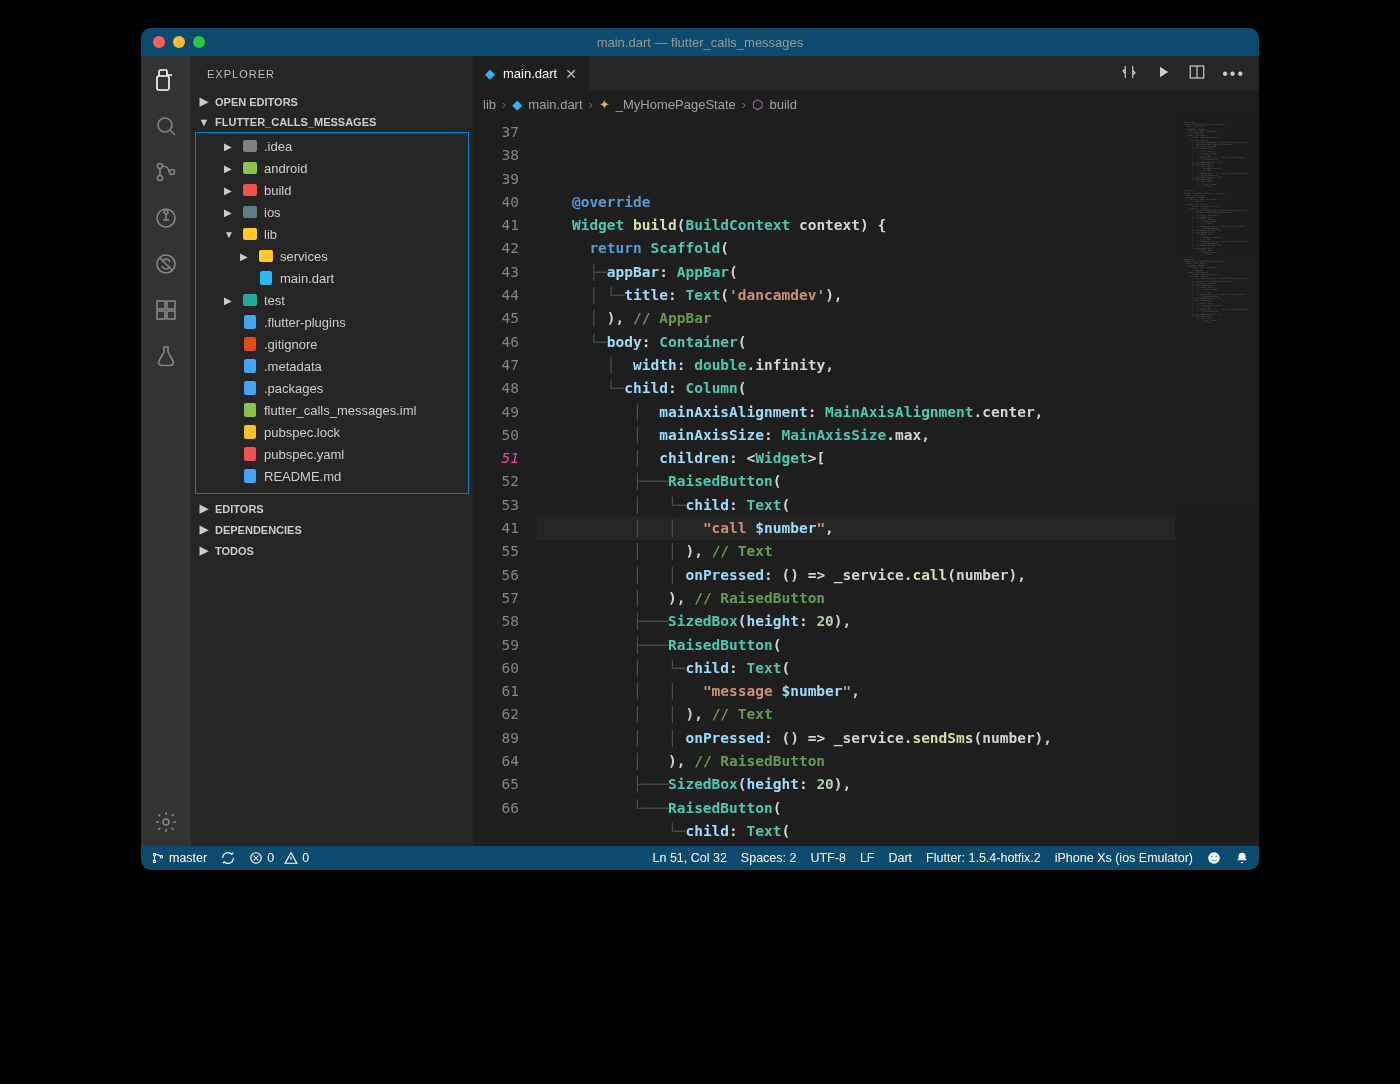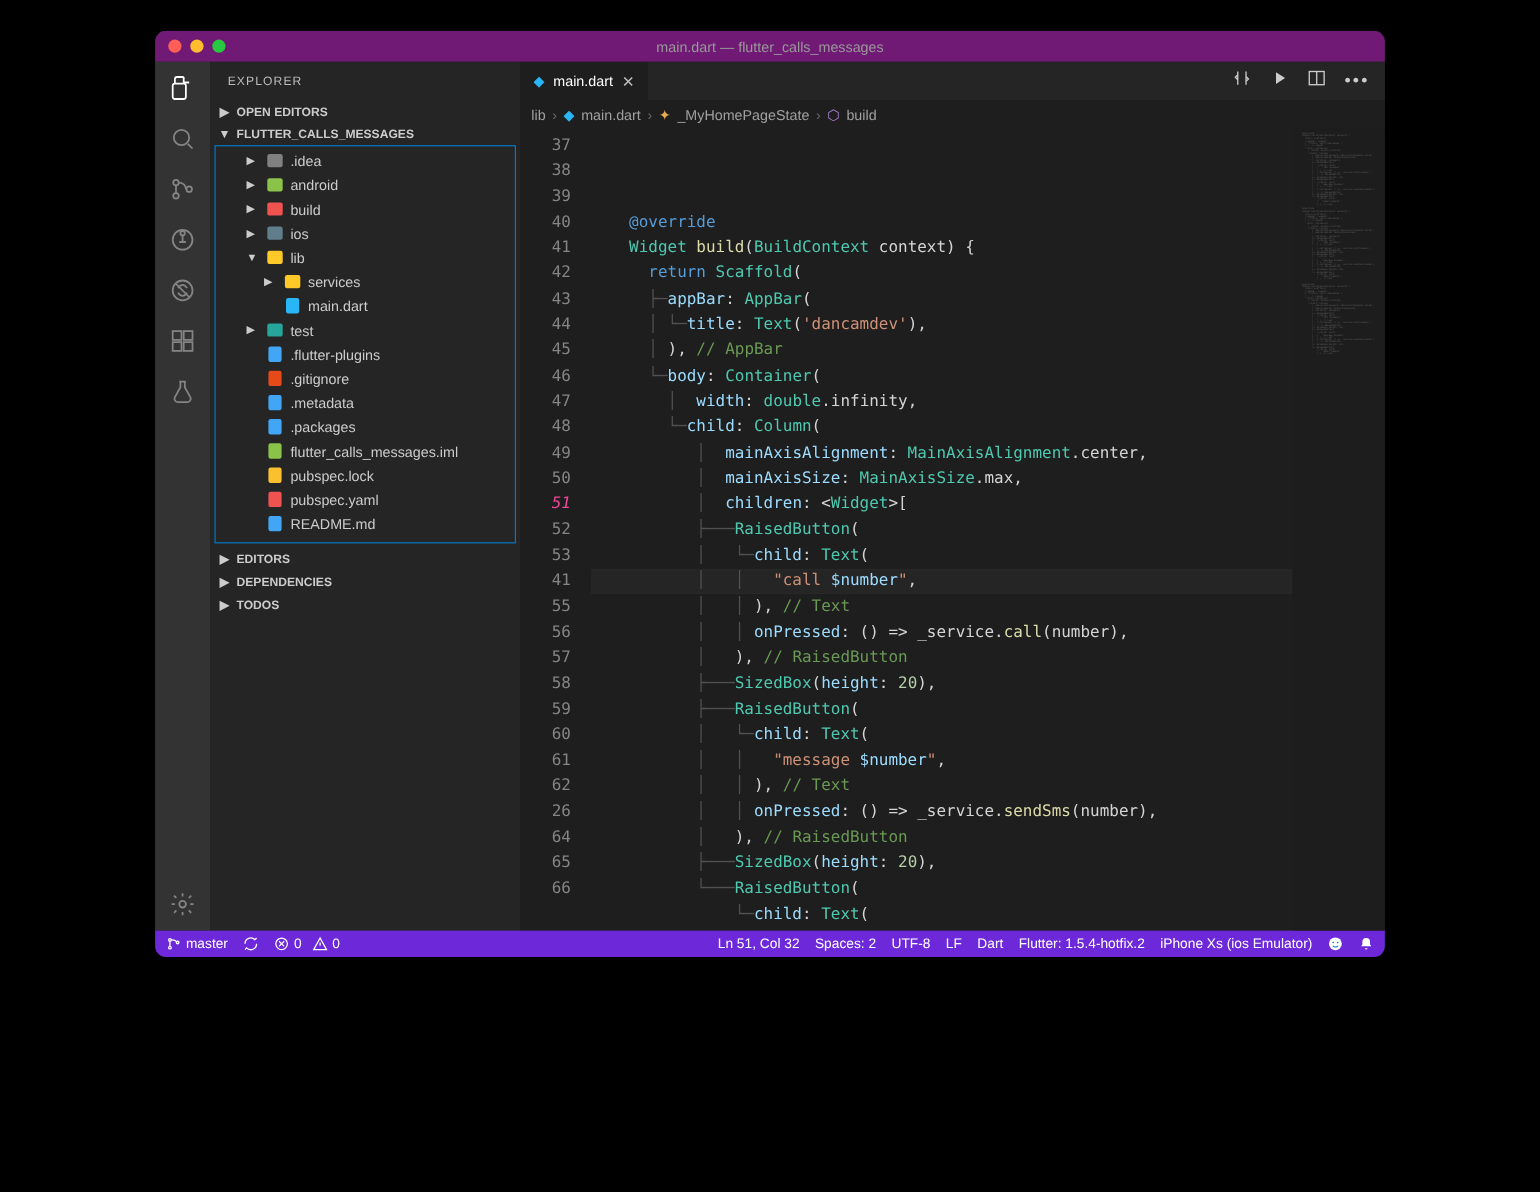--- a/index.html
+++ b/index.html
@@ -18,21 +18,21 @@
     height: 842px;
     background: #1e1e1e;
     border-radius: 10px;
     overflow: hidden;
     display: flex;
     flex-direction: column;
     box-shadow: 0 20px 60px rgba(0,0,0,.5);
   }
   .titlebar {
     height: 28px;
-    background: #701a75;
+    background: #0c4a6e;
     display: flex;
     align-items: center;
     position: relative;
   }
   .traffic { display: flex; gap: 8px; padding-left: 12px; }
   .tl { width: 12px; height: 12px; border-radius: 50%; }
   .tl.red { background:#ff5f57; } .tl.yellow{background:#febc2e;} .tl.green{background:#28c840;}
   .titlebar .title { position:absolute; left:0; right:0; text-align:center; color:#999; font-size:13px; }
   .body { flex:1; display:flex; min-height:0; }
   .activitybar {
@@ -61,29 +61,29 @@
   .tab { display:flex; align-items:center; gap:8px; padding:0 12px; background:#1e1e1e; color:#fff; font-size:13px; border-right:1px solid #252526; cursor:pointer; }
   .tab .close { color:#bbb; font-size:14px; }
   .tab-actions { margin-left:auto; display:flex; align-items:center; gap:16px; padding-right:14px; color:#ccc; }
   .tab-actions svg { width:18px; height:18px; }
   .breadcrumbs { height:26px; display:flex; align-items:center; gap:6px; padding:0 10px; font-size:13px; color:#a0a0a0; background:#1e1e1e; }
   .bc-sep{ color:#666; }
   .editor { flex:1; display:flex; min-height:0; font-family: Menlo, Consolas, monospace; font-size:14.5px; position:relative; }
   .gutter { width:64px; text-align:right; color:#858585; padding:4px 18px 20px 0; line-height:23.3px; user-select:none; }
   .gutter .ln { height:23.3px; }
   .gutter .ln.cur { color:#ec4899;font-style:italic; }
-  .code { flex:1; padding:4px 0; line-height:23.3px; color:#d4d4d4; white-space:pre; overflow:hidden; position:relative; }
+  .code { flex:1; padding:4px 0; line-height:23.3px; color:#d4d4d4; white-space:pre; overflow:hidden; position:relative;font-weight:bold; }
   .code .line { height:23.3px; }
   .code .line.current { background: rgba(255,255,255,0.03); box-shadow: inset 0 0 0 1px #282828; }
   .minimap { width:84px; background:#1e1e1e; opacity:.55; overflow:hidden; font-size:2px; line-height:2.2px; white-space:pre; color:#888; padding:4px; }
   
   .c-kw{color:#569cd6;} .c-cls{color:#4ec9b0;} .c-fn{color:#dcdcaa;} .c-id{color:#9cdcfe;}
   .c-str{color:#ce9178;} .c-num{color:#b5cea8;} .c-cmt{color:#6a9955;} .c-pun{color:#d4d4d4;}
   .c-dec{color:#569cd6;} .c-tree{color:#515151;}
-  .statusbar { height:24px; background:#6d28d9; display:flex; align-items:center; color:#fff; font-size:12.5px; padding:0 10px; gap:14px; }
+  .statusbar { height:24px; background:#0c4a6e; display:flex; align-items:center; color:#fff; font-size:12.5px; padding:0 10px; gap:14px; }
   .statusbar .sp { flex:1; }
   .statusbar .item { display:flex; align-items:center; gap:4px; cursor:pointer; }
   .statusbar svg { width:14px; height:14px; }
   .folder-icon{ width:14px; height:12px; border-radius:2px; }
   .file-icon { width:14px; height:16px; border-radius:2px; }
 </style>
 </head>
 <body>
 
 <div class="window">
@@ -348,21 +348,21 @@
             <div class="ln">53</div>
             <div class="ln">41</div>
             <div class="ln">55</div>
             <div class="ln">56</div>
             <div class="ln">57</div>
             <div class="ln">58</div>
             <div class="ln">59</div>
             <div class="ln">60</div>
             <div class="ln">61</div>
             <div class="ln">62</div>
-            <div class="ln">26</div>
+            <div class="ln">89</div>
             <div class="ln">64</div>
             <div class="ln">65</div>
             <div class="ln">66</div>
           </div>
         <div class="code" id="code">
           
         <div class="line"><span>    </span><span class="c-dec">@override</span></div><div class="line"><span>    </span><span class="c-cls">Widget</span><span> </span><span class="c-fn">build</span><span class="c-pun">(</span><span class="c-cls">BuildContext</span><span class="c-pun"> context) {</span></div><div class="line"><span>      </span><span class="c-kw">return</span><span> </span><span class="c-cls">Scaffold</span><span class="c-pun">(</span></div><div class="line"><span>      </span><span class="c-tree">├─</span><span class="c-id">appBar</span><span class="c-pun">: </span><span class="c-cls">AppBar</span><span class="c-pun">(</span></div><div class="line"><span>      </span><span class="c-tree">│ └─</span><span class="c-id">title</span><span class="c-pun">: </span><span class="c-cls">Text</span><span class="c-pun">(</span><span class="c-str">'dancamdev'</span><span class="c-pun">),</span></div><div class="line"><span>      </span><span class="c-tree">│ </span><span class="c-pun">), </span><span class="c-cmt">// AppBar</span></div><div class="line"><span>      </span><span class="c-tree">└─</span><span class="c-id">body</span><span class="c-pun">: </span><span class="c-cls">Container</span><span class="c-pun">(</span></div><div class="line"><span>        </span><span class="c-tree">│  </span><span class="c-id">width</span><span class="c-pun">: </span><span class="c-cls">double</span><span class="c-pun">.infinity,</span></div><div class="line"><span>        </span><span class="c-tree">└─</span><span class="c-id">child</span><span class="c-pun">: </span><span class="c-cls">Column</span><span class="c-pun">(</span></div><div class="line"><span>           </span><span class="c-tree">│  </span><span class="c-id">mainAxisAlignment</span><span class="c-pun">: </span><span class="c-cls">MainAxisAlignment</span><span class="c-pun">.center,</span></div><div class="line"><span>           </span><span class="c-tree">│  </span><span class="c-id">mainAxisSize</span><span class="c-pun">: </span><span class="c-cls">MainAxisSize</span><span class="c-pun">.max,</span></div><div class="line"><span>           </span><span class="c-tree">│  </span><span class="c-id">children</span><span class="c-pun">: &lt;</span><span class="c-cls">Widget</span><span class="c-pun">&gt;[</span></div><div class="line"><span>           </span><span class="c-tree">├───</span><span class="c-cls">RaisedButton</span><span class="c-pun">(</span></div><div class="line"><span>           </span><span class="c-tree">│   └─</span><span class="c-id">child</span><span class="c-pun">: </span><span class="c-cls">Text</span><span class="c-pun">(</span></div><div class="line current"><span>           </span><span class="c-tree">│   │   </span><span class="c-str">"call </span><span class="c-id">$number</span><span class="c-str">"</span><span class="c-pun">,</span></div><div class="line"><span>           </span><span class="c-tree">│   │ </span><span class="c-pun">), </span><span class="c-cmt">// Text</span></div><div class="line"><span>           </span><span class="c-tree">│   │ </span><span class="c-id">onPressed</span><span class="c-pun">: () =&gt; _service.</span><span class="c-fn">call</span><span class="c-pun">(number),</span></div><div class="line"><span>           </span><span class="c-tree">│   </span><span class="c-pun">), </span><span class="c-cmt">// RaisedButton</span></div><div class="line"><span>           </span><span class="c-tree">├───</span><span class="c-cls">SizedBox</span><span class="c-pun">(</span><span class="c-id">height</span><span class="c-pun">: </span><span class="c-num">20</span><span class="c-pun">),</span></div><div class="line"><span>           </span><span class="c-tree">├───</span><span class="c-cls">RaisedButton</span><span class="c-pun">(</span></div><div class="line"><span>           </span><span class="c-tree">│   └─</span><span class="c-id">child</span><span class="c-pun">: </span><span class="c-cls">Text</span><span class="c-pun">(</span></div><div class="line"><span>           </span><span class="c-tree">│   │   </span><span class="c-str">"message </span><span class="c-id">$number</span><span class="c-str">"</span><span class="c-pun">,</span></div><div class="line"><span>           </span><span class="c-tree">│   │ </span><span class="c-pun">), </span><span class="c-cmt">// Text</span></div><div class="line"><span>           </span><span class="c-tree">│   │ </span><span class="c-id">onPressed</span><span class="c-pun">: () =&gt; _service.</span><span class="c-fn">sendSms</span><span class="c-pun">(number),</span></div><div class="line"><span>           </span><span class="c-tree">│   </span><span class="c-pun">), </span><span class="c-cmt">// RaisedButton</span></div><div class="line"><span>           </span><span class="c-tree">├───</span><span class="c-cls">SizedBox</span><span class="c-pun">(</span><span class="c-id">height</span><span class="c-pun">: </span><span class="c-num">20</span><span class="c-pun">),</span></div><div class="line"><span>           </span><span class="c-tree">└───</span><span class="c-cls">RaisedButton</span><span class="c-pun">(</span></div><div class="line"><span>           </span><span class="c-tree">    └─</span><span class="c-id">child</span><span class="c-pun">: </span><span class="c-cls">Text</span><span class="c-pun">(</span></div><div class="line"></div></div>
         <div class="minimap" id="minimap">    @override
     Widget build(BuildContext context) {
       return Scaffold(

